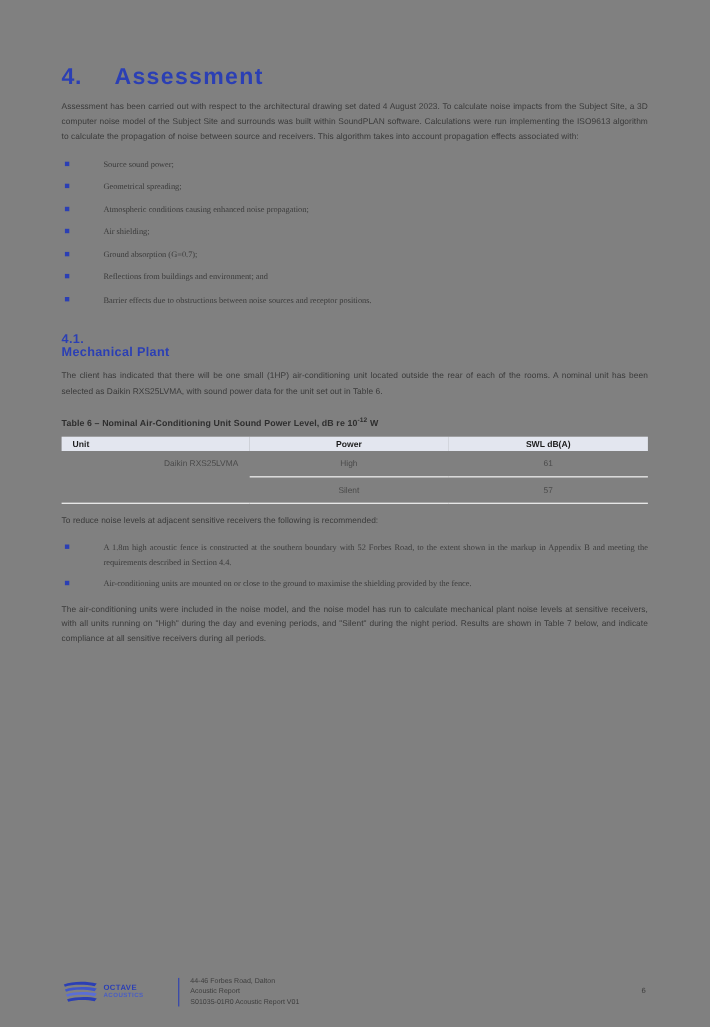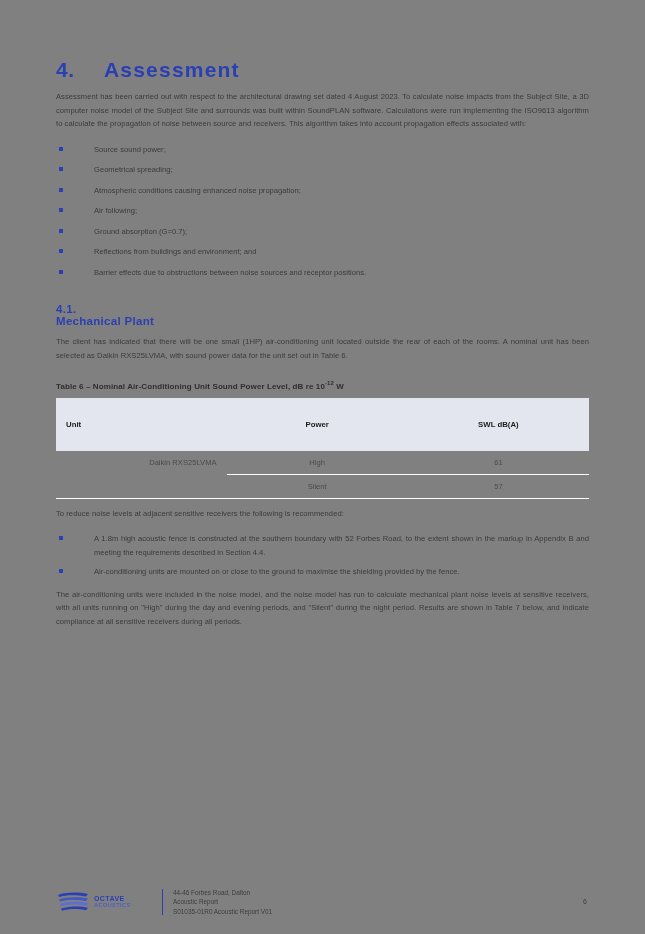--- a/index.html
+++ b/index.html
@@ -70,20 +70,21 @@
     padding: 0;
   }
   ul.bullets li {
     position: relative;
     padding-left: 38px;
     font-size: 7.6px;
     line-height: 13.5px;
     color: #3a3a3a;
     margin-bottom: 7px;
     text-align: justify;
+    font-family: Liberation Serif, serif;
   }
   ul.bullets li::before {
     content: "";
     position: absolute;
     left: 3px;
     top: 4px;
     width: 4px;
     height: 4px;
     background: #2b3fb4;
   }
@@ -102,21 +103,21 @@
   table.tbl {
     margin-top: 7px;
     width: 533px;
     border-collapse: collapse;
     font-size: 7.6px;
   }
   table.tbl thead th {
     background: #e3e6ef;
     color: #1c1c1c;
     font-weight: bold;
-    padding: 22px 10px;
+    padding: 2px 10px;
     text-align: center;
     font-size: 7.8px;
   }
   table.tbl thead th:first-child { text-align: left; }
   table.tbl tbody td {
     padding: 7px 10px;
     color: #4a4a4a;
     text-align: center;
     font-size: 7.6px;
   }
@@ -190,21 +191,21 @@
       <span class="num">4.</span>
       <span class="txt">Assessment</span>
     </div>
 
     <div class="para">Assessment has been carried out with respect to the architectural drawing set dated 4 August 2023. To calculate noise impacts from the Subject Site, a 3D computer noise model of the Subject Site and surrounds was built within SoundPLAN software. Calculations were run implementing the ISO9613 algorithm to calculate the propagation of noise between source and receivers. This algorithm takes into account propagation effects associated with:</div>
 
     <ul class="bullets">
       <li>Source sound power;</li>
       <li>Geometrical spreading;</li>
       <li>Atmospheric conditions causing enhanced noise propagation;</li>
-      <li>Air following;</li>
+      <li>Air shielding;</li>
       <li>Ground absorption (G=0.7);</li>
       <li>Reflections from buildings and environment; and</li>
       <li>Barrier effects due to obstructions between noise sources and receptor positions.</li>
     </ul>
 
     <div class="h2">
       <span class="num">4.1.</span>
       <span class="txt">Mechanical Plant</span>
     </div>
 

